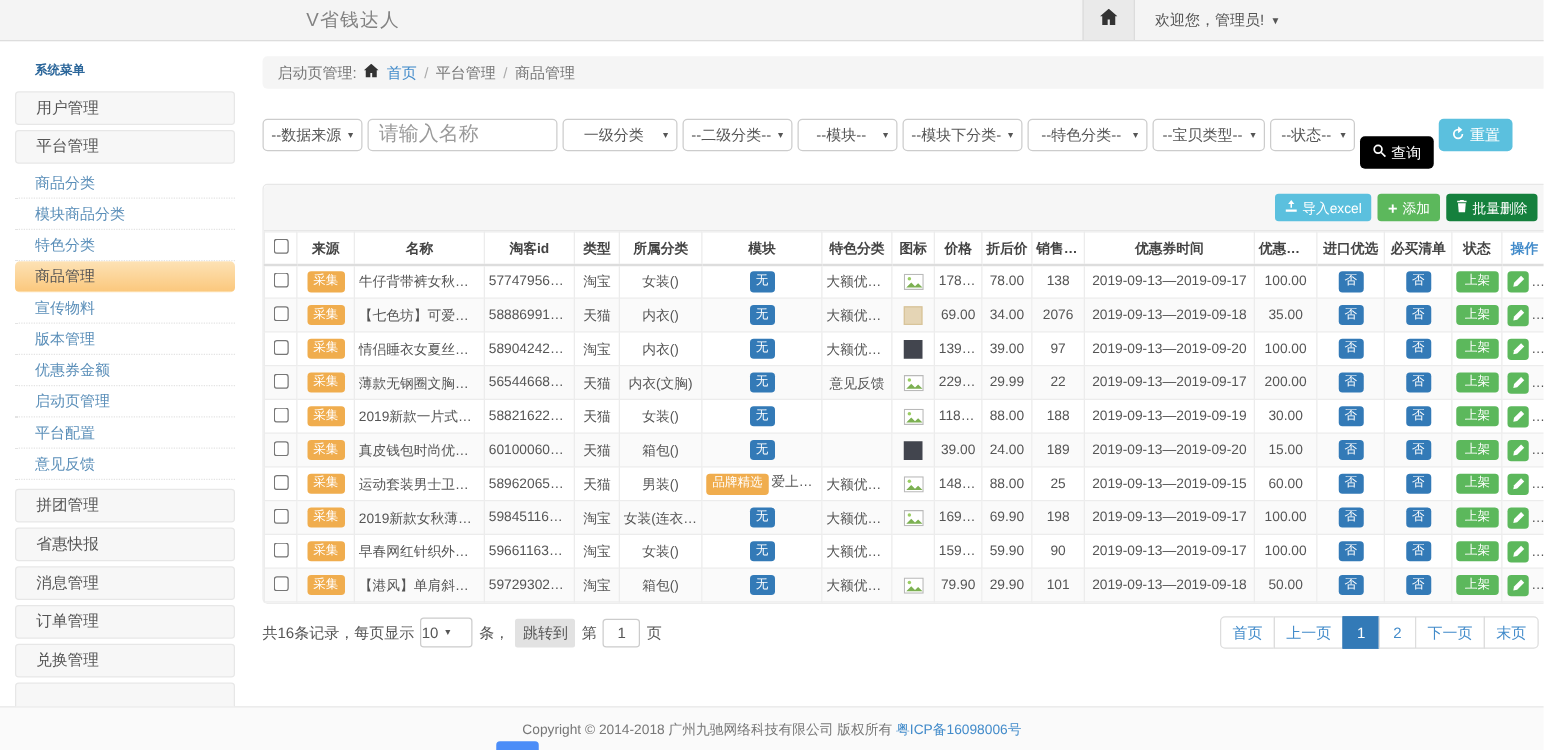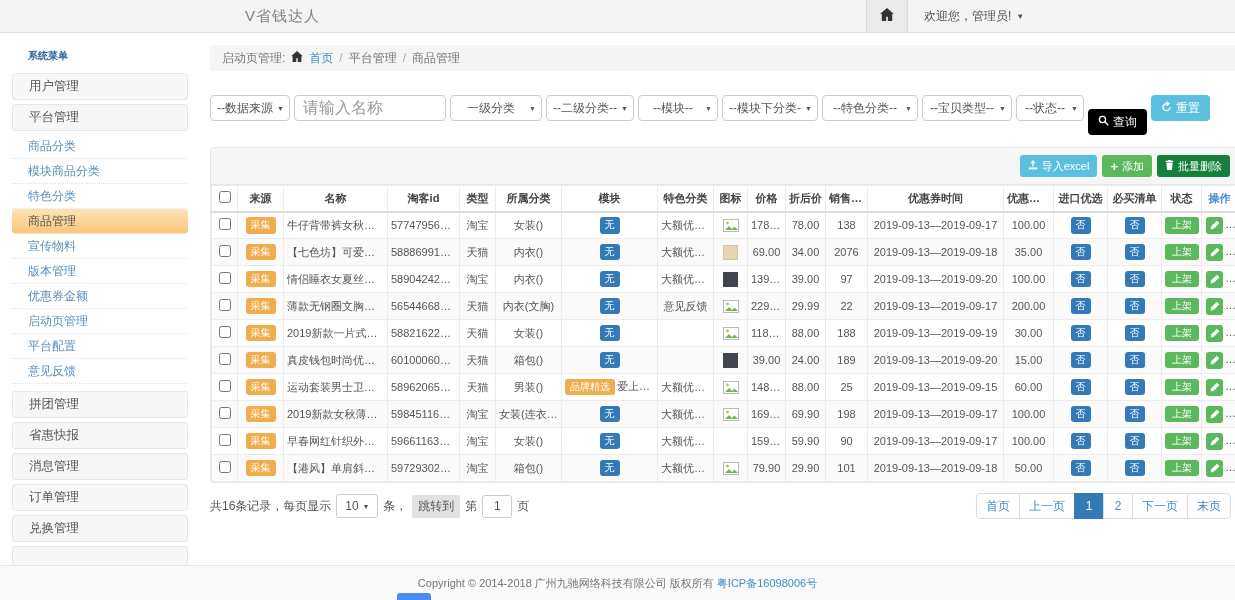--- a/index.html
+++ b/index.html
@@ -103,21 +103,21 @@
   .op-edit { background:#5cb85c; }
   .op-delete { background:#d9534f; }
 
   input[type=checkbox] { width:12px; height:12px; cursor:pointer; }
 
   .pagebar { display:flex; justify-content:space-between; align-items:center;
     margin-top:10px; font-size:12px; color:#555; }
   .page-summary { display:flex; align-items:center; gap:5px; }
   .size-select { position:relative; border:1px solid #ccc; border-radius:3px;
     height:24px; width:42px; display:inline-flex; align-items:center;
-    justify-content:center; gap:4px; cursor:pointer; background:#fff; }
+    justify-content:flex-start; gap:4px; cursor:pointer; background:#fff; }
   .size-caret { font-size:7px; color:#555; }
   .jump-chip { background:#e2e2e2; padding:3px 6px; border-radius:2px;
     cursor:pointer; color:#555; }
   .jump-input { width:30px; height:23px; border:1px solid #ccc; border-radius:3px;
     text-align:center; font-size:12px; color:#555;
     font-family:"Liberation Sans","DejaVu Sans",sans-serif; }
   .pager { display:flex; margin-right:8px; }
   .pager-btn { border:1px solid #ddd; background:#fff; color:#428bca; height:26px;
     min-width:30px; padding:0 9px; display:flex; align-items:center;
     justify-content:center; margin-left:-1px; cursor:pointer; font-size:12px; }

